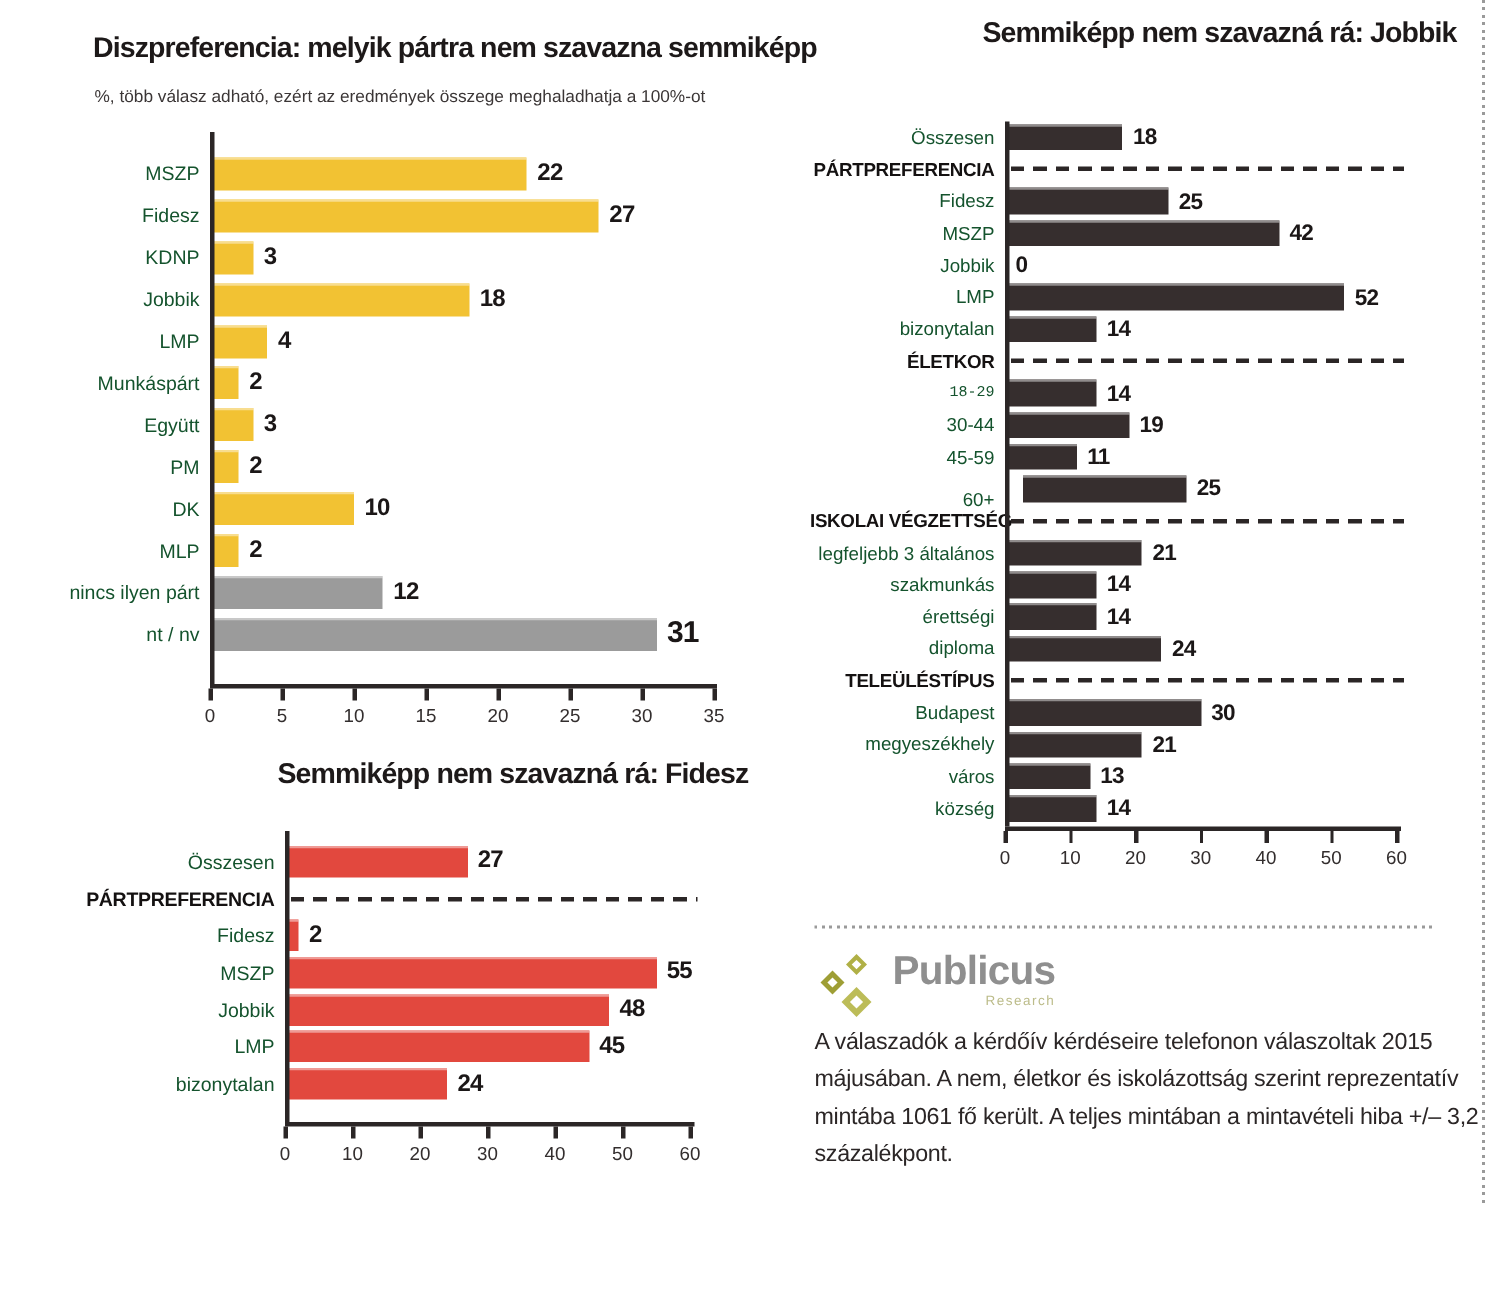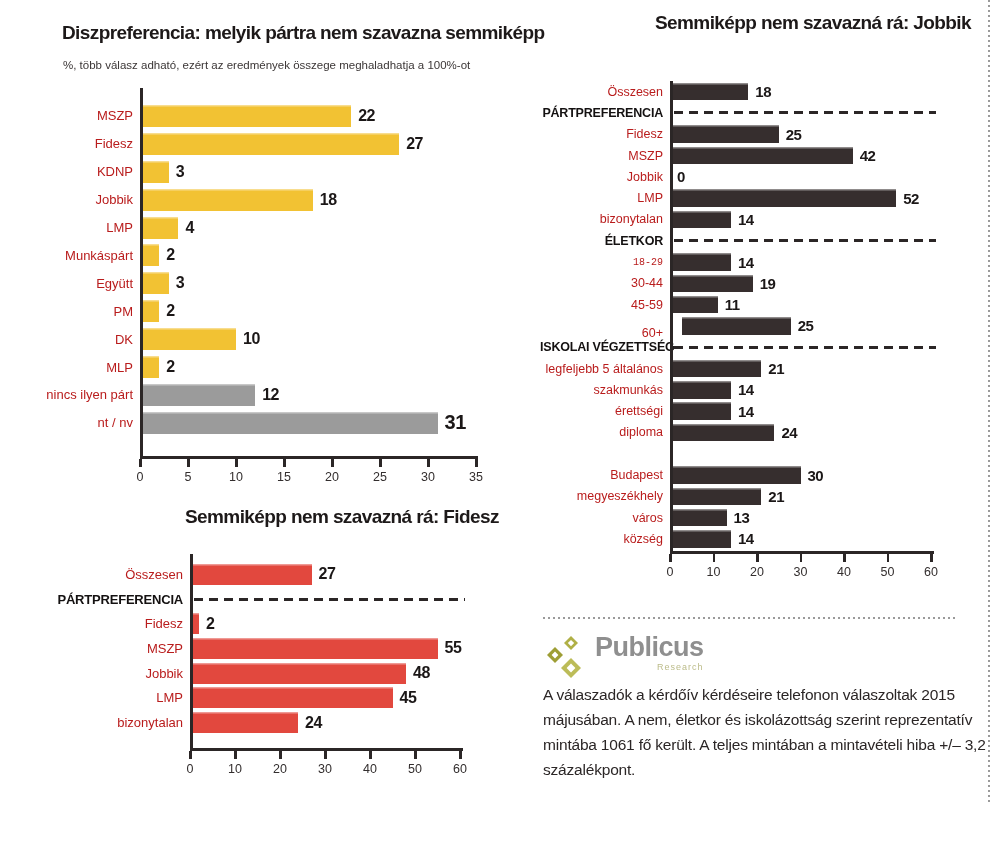--- a/index.html
+++ b/index.html
@@ -8,21 +8,21 @@
     font-family:"Liberation Sans", sans-serif; color:#2b2626; overflow:hidden;
   }
   .abs { position:absolute; }
   .chart-title {
     font-weight:bold; font-size:19px; letter-spacing:-0.6px;
     color:#1d1919; white-space:nowrap;
   }
   .chart-subtitle { font-size:11.5px; color:#3b3636; white-space:nowrap; }
   .chart-box { position:absolute; }
   .row { position:absolute; left:0; display:flex; align-items:center; width:100%; }
-  .cat-label { text-align:right; white-space:nowrap; flex:none; color:#b91c1c; }
+  .cat-label { text-align:right; white-space:nowrap; flex:none; color:#14532d; }
   .hdr { font-weight:bold; color:#141111; letter-spacing:-0.2px; }
   .bar { flex:none; box-shadow: inset 0 1.5px 0 rgba(255,255,255,.45); }
   .val { font-weight:bold; color:#1b1717; margin-left:7px; letter-spacing:-0.5px; }
   .dash-line { flex:none; height:3px; }
   .tick { position:absolute; width:2.5px; height:8px; background:#2b2626; }
   .ticklbl { position:absolute; width:34px; text-align:center; font-size:12.5px; color:#332e2e; }
   .axis-line { position:absolute; background:#2b2626; }
   .footer-note { font-size:15.5px; line-height:25px; color:#2b2626; letter-spacing:-0.2px; }
   .logo-wrap { display:flex; align-items:flex-start; }
   .logo-name { font-size:27px; font-weight:bold; color:#8f8f8f; letter-spacing:-0.5px; line-height:27px; }
@@ -230,38 +230,42 @@
       <div class="row" style="top: 234.3px; height: 21.3px;">
         <div class="cat-label" style="width: 123px; padding-right: 19px; font-size: 12.5px; margin-top: 15px;">60+</div>
         <div class="bar" style="width: 108.75px; height: 17.5px; background: rgb(54, 46, 46);"></div>
         <div class="val" style="font-size: 15px;">25</div>
       </div>
       <div class="row" style="top: 255.6px; height: 21.3px;">
         <div class="cat-label hdr" style="width: 123px; padding-right: 7px; font-size: 12.5px;">ISKOLAI VÉGZETTSÉG</div>
         <div class="dash-line" style="width: 262px; margin-left: 4px; background: repeating-linear-gradient(90deg, rgb(43, 38, 38) 0px, rgb(43, 38, 38) 9px, transparent 9px, transparent 15px);"></div>
       </div>
       <div class="row" style="top: 276.9px; height: 21.3px;">
-        <div class="cat-label" style="width: 123px; padding-right: 7px; font-size: 12.5px;">legfeljebb 5 általános</div>
+        <div class="cat-label" style="width: 123px; padding-right: 7px; font-size: 12.5px;">legfeljebb 3 általános</div>
         <div class="bar" style="width: 91.35px; height: 17.5px; background: rgb(54, 46, 46);"></div>
         <div class="val" style="font-size: 15px;">21</div>
       </div>
       <div class="row" style="top: 298.2px; height: 21.3px;">
         <div class="cat-label" style="width: 123px; padding-right: 7px; font-size: 12.5px;">szakmunkás</div>
         <div class="bar" style="width: 60.9px; height: 17.5px; background: rgb(54, 46, 46);"></div>
         <div class="val" style="font-size: 15px;">14</div>
       </div>
       <div class="row" style="top: 319.5px; height: 21.3px;">
         <div class="cat-label" style="width: 123px; padding-right: 7px; font-size: 12.5px;">érettségi</div>
         <div class="bar" style="width: 60.9px; height: 17.5px; background: rgb(54, 46, 46);"></div>
         <div class="val" style="font-size: 15px;">14</div>
       </div>
       <div class="row" style="top: 340.8px; height: 21.3px;">
         <div class="cat-label" style="width: 123px; padding-right: 7px; font-size: 12.5px;">diploma</div>
         <div class="bar" style="width: 104.4px; height: 17.5px; background: rgb(54, 46, 46);"></div>
         <div class="val" style="font-size: 15px;">24</div>
+      </div>
+      <div class="row" style="top: 362.1px; height: 21.3px;">
+        <div class="cat-label hdr" style="width: 123px; padding-right: 7px; font-size: 12.5px;">TELEÜLÉSTÍPUS</div>
+        <div class="dash-line" style="width: 262px; margin-left: 4px; background: repeating-linear-gradient(90deg, rgb(43, 38, 38) 0px, rgb(43, 38, 38) 9px, transparent 9px, transparent 15px);"></div>
       </div>
       <div class="row" style="top: 383.4px; height: 21.3px;">
         <div class="cat-label" style="width: 123px; padding-right: 7px; font-size: 12.5px;">Budapest</div>
         <div class="bar" style="width: 130.5px; height: 17.5px; background: rgb(54, 46, 46);"></div>
         <div class="val" style="font-size: 15px;">30</div>
       </div>
       <div class="row" style="top: 404.7px; height: 21.3px;">
         <div class="cat-label" style="width: 123px; padding-right: 7px; font-size: 12.5px;">megyeszékhely</div>
         <div class="bar" style="width: 91.35px; height: 17.5px; background: rgb(54, 46, 46);"></div>
         <div class="val" style="font-size: 15px;">21</div>

